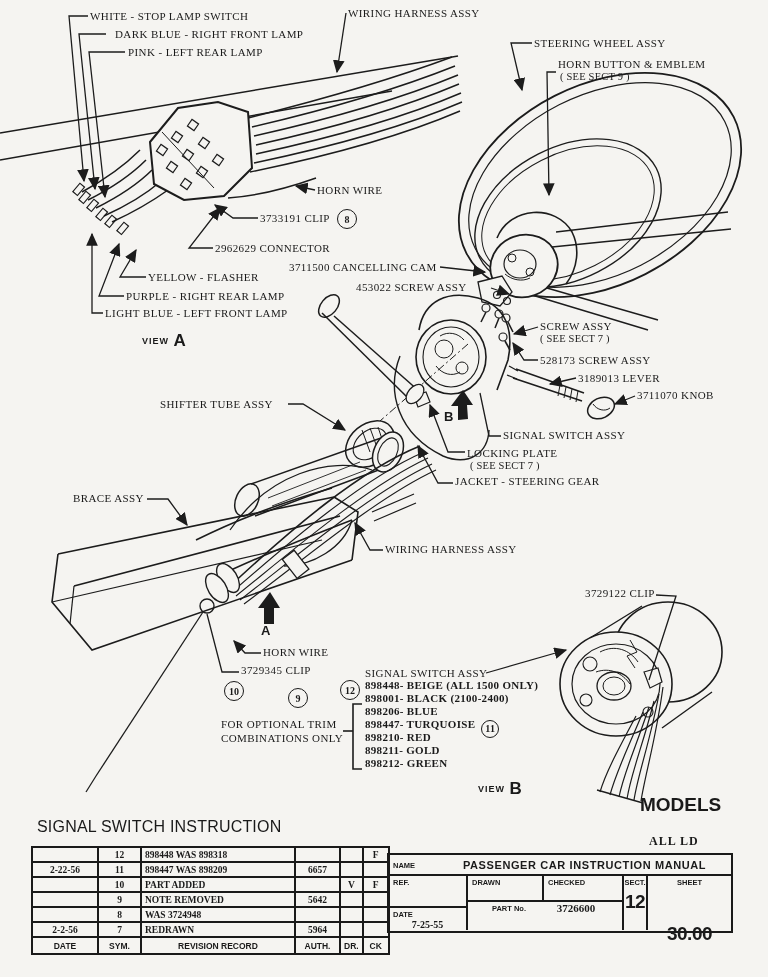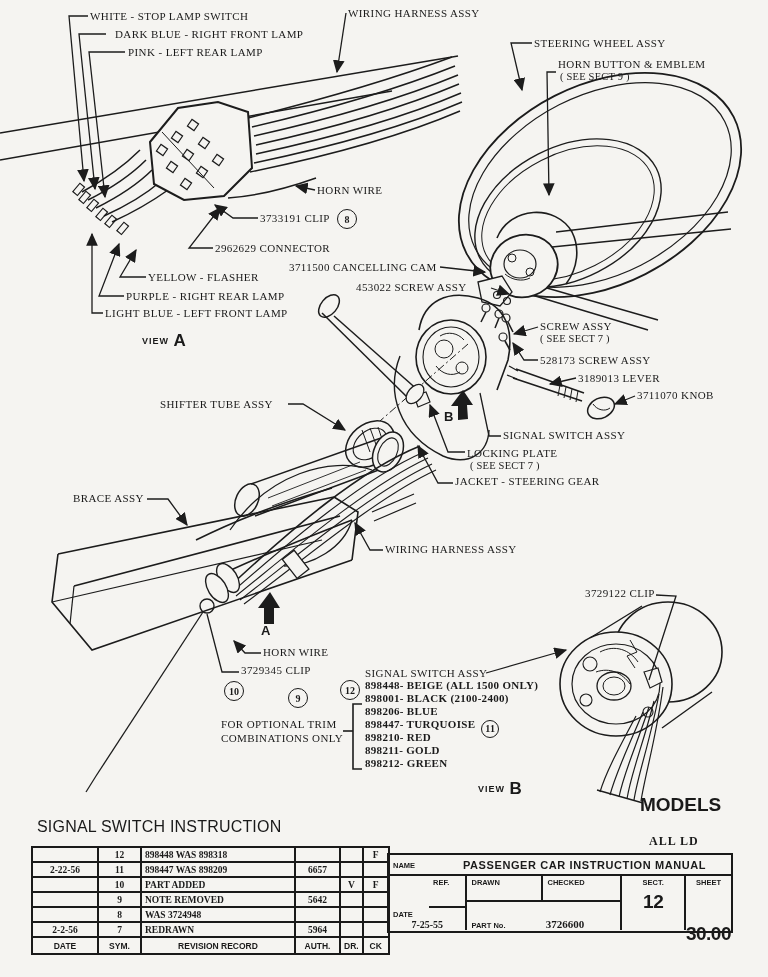--- a/index.html
+++ b/index.html
@@ -29,29 +29,29 @@
   table.rev td.c{text-align:center;padding:0;}
   table.rev tr.foot td{font-family:"Liberation Sans",sans-serif;font-size:8.5px;height:15px;text-align:center;}
   
   .tblock{position:absolute;left:387px;top:853px;width:346px;height:80px;border:2.5px solid #1a1a1a;
           font-family:"Liberation Sans",sans-serif;background:transparent;box-sizing:border-box;}
   .tb-row1{height:21px;border-bottom:2px solid #1a1a1a;display:flex;align-items:center;box-sizing:border-box;gap:19px;}
   .tb-lab{font-size:7.5px;font-weight:bold;padding:2px 4px 0 4px;}
   .tb-title{flex:1;text-align:center;font-size:11px;font-weight:bold;letter-spacing:.6px;}
   .tb-body{display:flex;height:54px;}
   .tb-left{width:77px;display:flex;flex-direction:column;box-sizing:border-box;}
-  .tb-ref{height:38px;border-bottom:2px solid #1a1a1a;box-sizing:border-box;margin-left:40px;}
+  .tb-ref{height:38px;border-bottom:2px solid #1a1a1a;box-sizing:border-box;}
   .tb-date{flex:1;}
   .tb-mid{width:156px;border-left:2px solid #1a1a1a;display:flex;flex-direction:column;box-sizing:border-box;}
   .tb-midtop{height:26px;border-bottom:2px solid #1a1a1a;display:flex;box-sizing:border-box;}
   .tb-drawn{width:76px;border-right:2px solid #1a1a1a;box-sizing:border-box;}
   .tb-checked{flex:1;}
-  .tb-midbot{flex:1;display:flex;align-items:flex-end;}
+  .tb-midbot{flex:1;display:flex;align-items:flex-start;padding-left:20px;}
   .tb-sect,.tb-sheet{border-left:2px solid #1a1a1a;display:flex;flex-direction:column;align-items:center;box-sizing:border-box;}
-  .tb-sect{width:64px;}
+  .tb-sect{width:24px;}
   .tb-sheet{flex:1;gap:32px;}
   .tb-big{font-size:19px;font-weight:bold;margin-top:4px;letter-spacing:-.5px;}
   .tb-val{font-family:"Liberation Serif",serif;font-weight:bold;font-size:10px;text-align:center;}
 </style>
 </head>
 <body>
 
 <div class="page">
 
 <svg width="768" height="977" viewBox="0 0 768 977">

